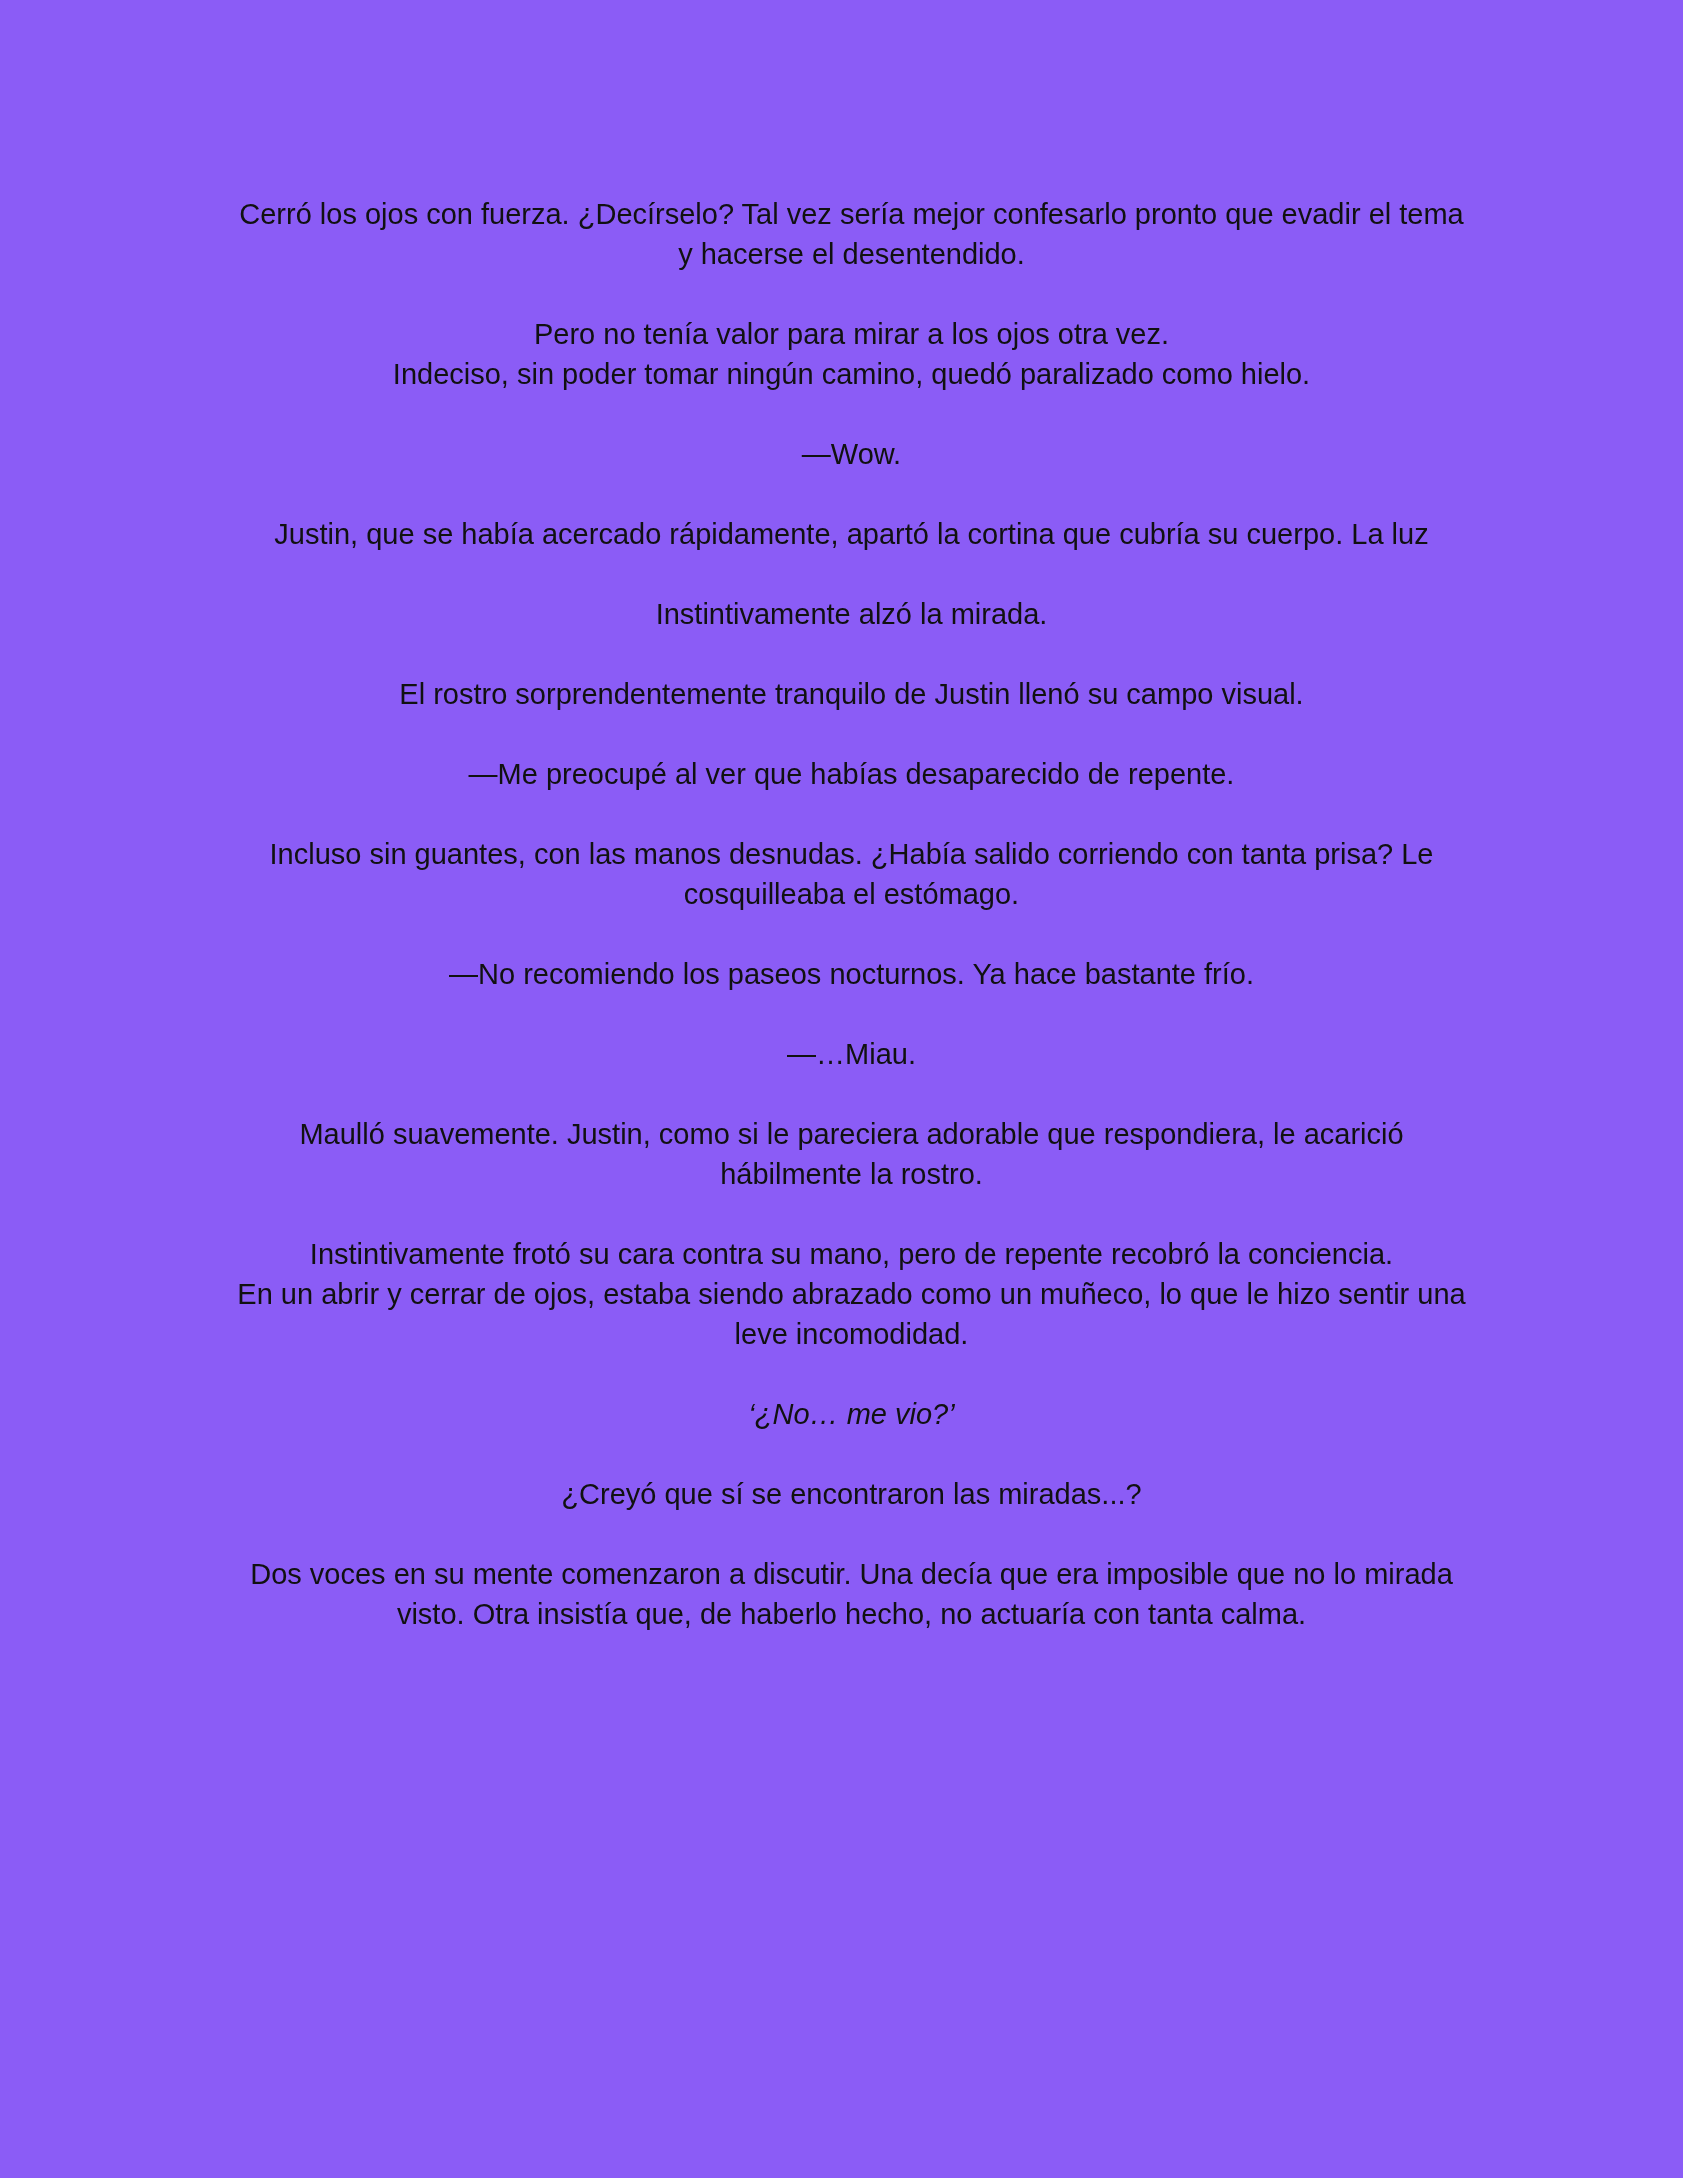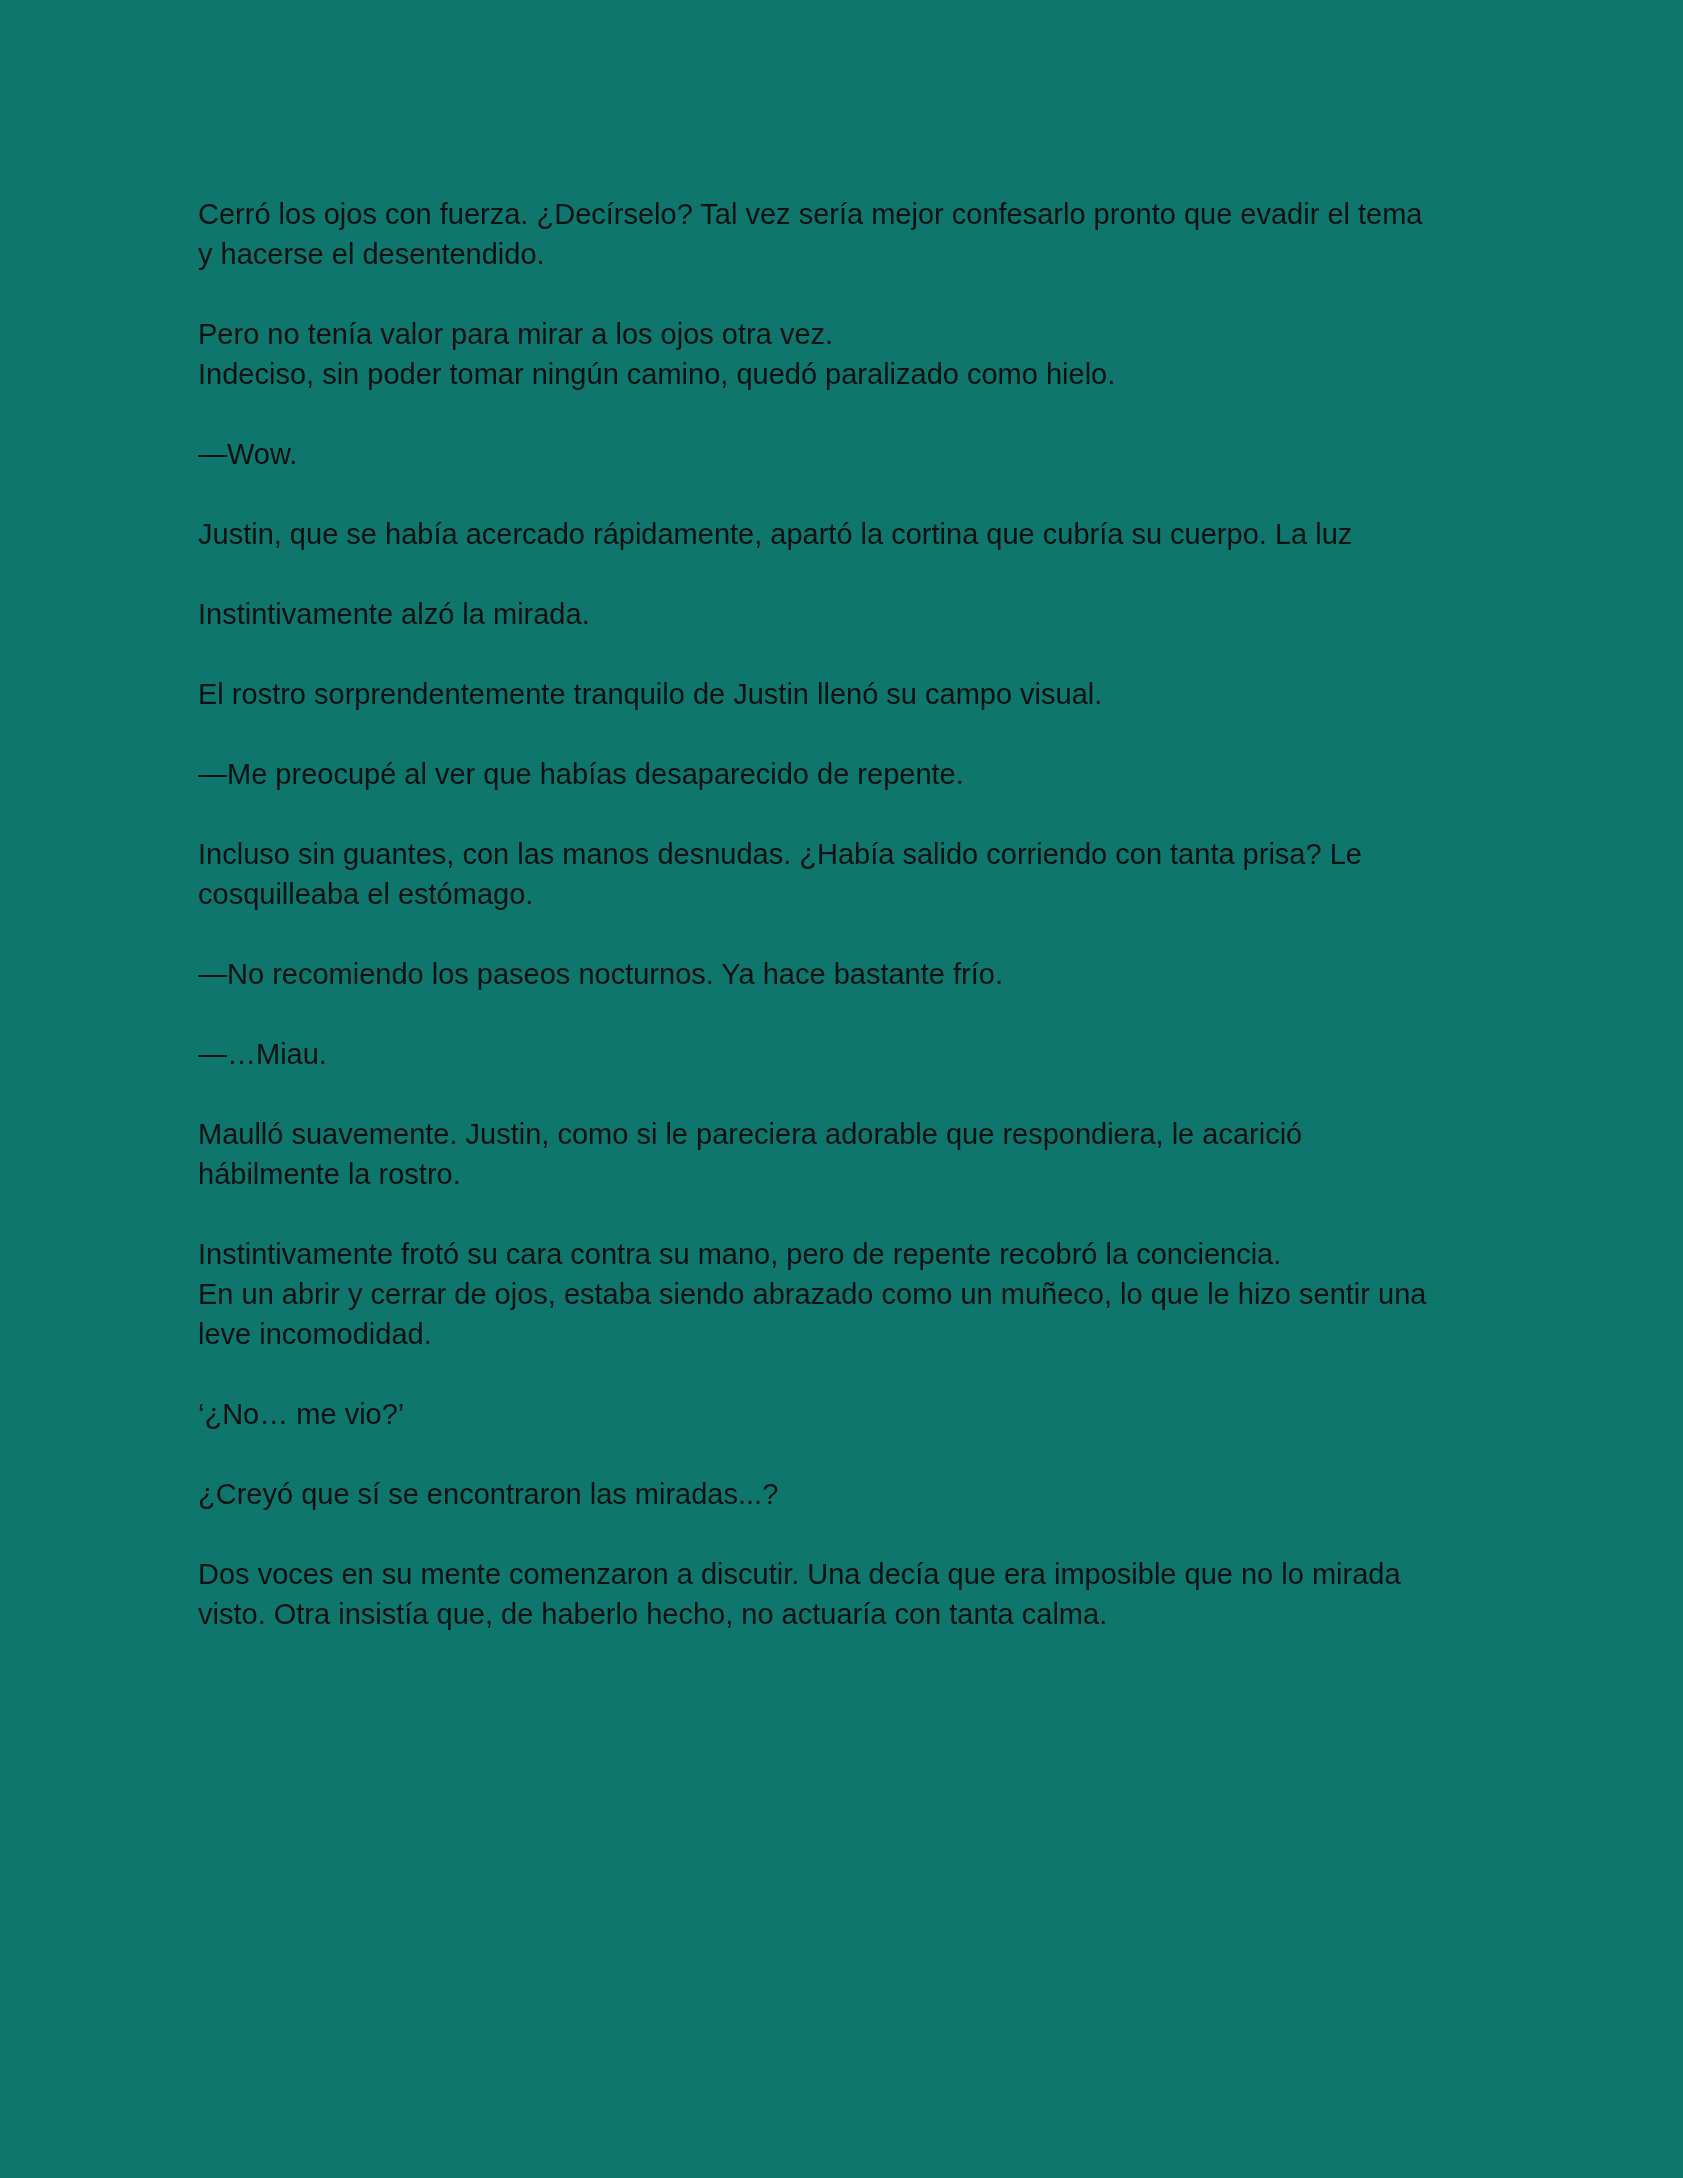--- a/index.html
+++ b/index.html
@@ -1,25 +1,25 @@
 <!DOCTYPE html>
 <html><head>
 <meta charset="utf-8">
 <style>
   html, body { margin: 0; padding: 0; background: #ffffff; }
   body { width: 1683px; height: 2178px; position: relative; overflow: hidden; }
-  .page { position: absolute; left: 0; top: 0; width: 1683px; height: 2178px; background: #0f766e; }
+  .page { position: absolute; left: 0; top: 0; width: 1683px; height: 2178px; background: #8b5cf6; text-align: center; }
   .text-block { position: absolute; left: 198px; top: 194px; width: 1307px; }
   .para { margin: 0 0 40px 0; }
   .line {
     display: block; white-space: nowrap;
     font-family: "Liberation Sans", sans-serif;
     font-size: 29px; line-height: 40px; color: #111111;
   }
-  .italic .line { }
+  .italic .line { font-style: italic; }
 </style>
 </head>
 <body>
 
 <div class="page">
   <div class="text-block">
     <p class="para">
       <span class="line">Cerró los ojos con fuerza. ¿Decírselo? Tal vez sería mejor confesarlo pronto que evadir el tema</span>
       <span class="line">y hacerse el desentendido.</span>
     </p>

